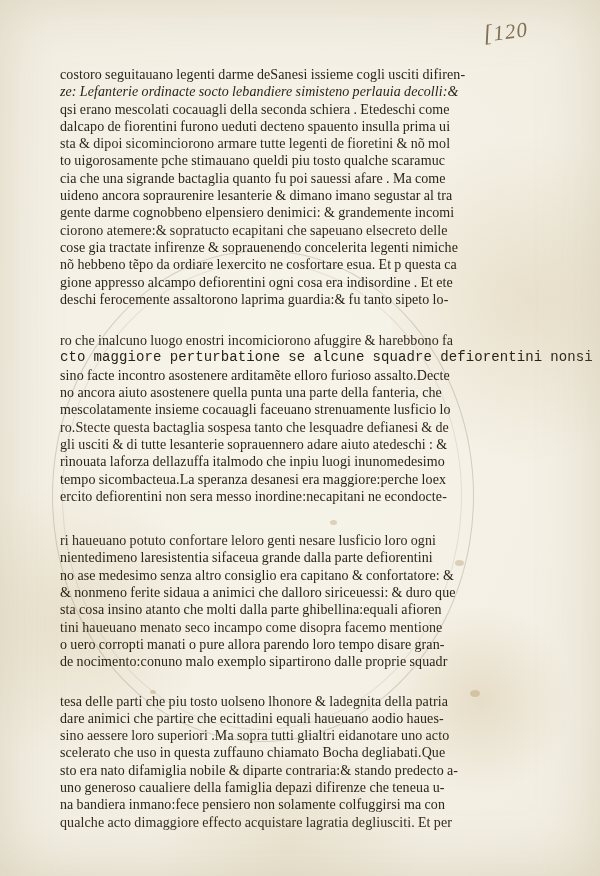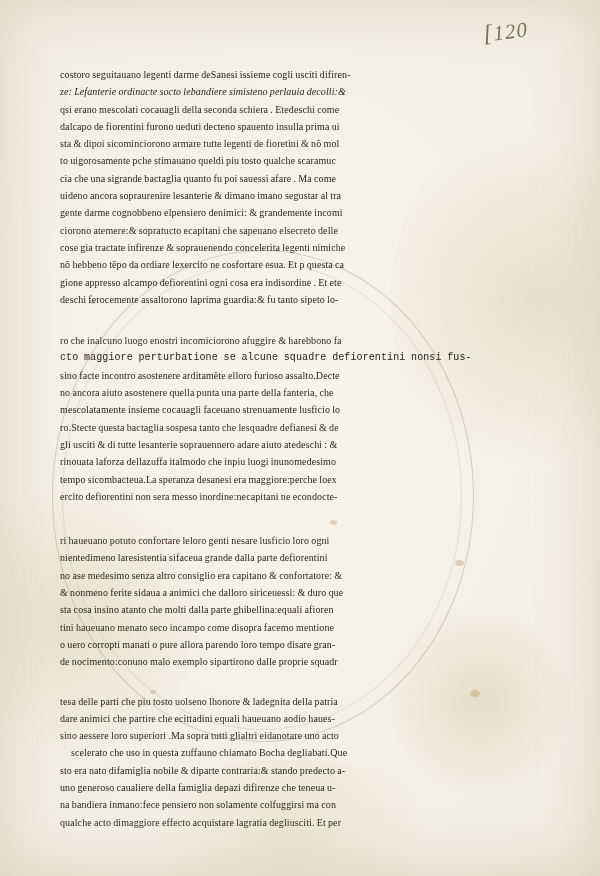--- a/index.html
+++ b/index.html
@@ -90,21 +90,21 @@
   .folio .bracket {
     font-size: 24px;
   }
   
   #textblock {
     position: absolute;
     left: 60px;
     top: 66px;
     width: 482px;
     color: #2b2319;
-    font-size: 10px;
+    font-size: 14px;
     line-height: 17.3px;
     text-align: justify;
     letter-spacing: 0.1px;
     word-spacing: -0.4px;
   }
   #textblock .ln {
     display: block;
     white-space: nowrap;
     font-stretch: condensed;
     transform-origin: left center;
@@ -171,21 +171,21 @@
       <span class="ln" style="transform: scaleX(1);">nientedimeno laresistentia sifaceua grande dalla parte defiorentini</span>
       <span class="ln" style="transform: scaleX(1);">no ase medesimo senza altro consiglio era capitano &amp; confortatore: &amp;</span>
       <span class="ln" style="transform: scaleX(1);">&amp; nonmeno ferite sidaua a animici che dalloro siriceuessi: &amp; duro que</span>
       <span class="ln" style="transform: scaleX(1);">sta cosa insino atanto che molti dalla parte ghibellina:equali afioren</span>
       <span class="ln" style="transform: scaleX(1);">tini haueuano menato seco incampo come disopra facemo mentione</span>
       <span class="ln" style="transform: scaleX(1);">o uero corropti manati o pure allora parendo loro tempo disare gran-</span>
       <span class="ln" style="transform: scaleX(1);">de nocimento:conuno malo exemplo sipartirono dalle proprie squadr</span>
       <span class="ln" style="transform: scaleX(1); margin-top: 22px;">tesa delle parti che piu tosto uolseno lhonore &amp; ladegnita della patria</span>
       <span class="ln" style="transform: scaleX(1);">dare animici che partire che ecittadini equali haueuano aodio haues-</span>
       <span class="ln" style="transform: scaleX(1);">sino aessere loro superiori .Ma sopra tutti glialtri eidanotare uno acto</span>
-      <span class="ln" style="transform: scaleX(1); margin-left: 11px;">scelerato che uso in questa zuffauno chiamato Bocha degliabati.Que</span>
+      <span class="ln" style="transform: scaleX(1);">scelerato che uso in questa zuffauno chiamato Bocha degliabati.Que</span>
       <span class="ln" style="transform: scaleX(1);">sto era nato difamiglia nobile &amp; diparte contraria:&amp; stando predecto a-</span>
       <span class="ln" style="transform: scaleX(1);">uno generoso caualiere della famiglia depazi difirenze che teneua u-</span>
       <span class="ln" style="transform: scaleX(1);">na bandiera inmano:fece pensiero non solamente colfuggirsi ma con</span>
       <span class="ln" style="transform: scaleX(1);">qualche acto dimaggiore effecto acquistare lagratia degliusciti. Et per</span>
     </div>
 
   <div class="edge-shadow"></div>
 </div>
 
 </body></html>

